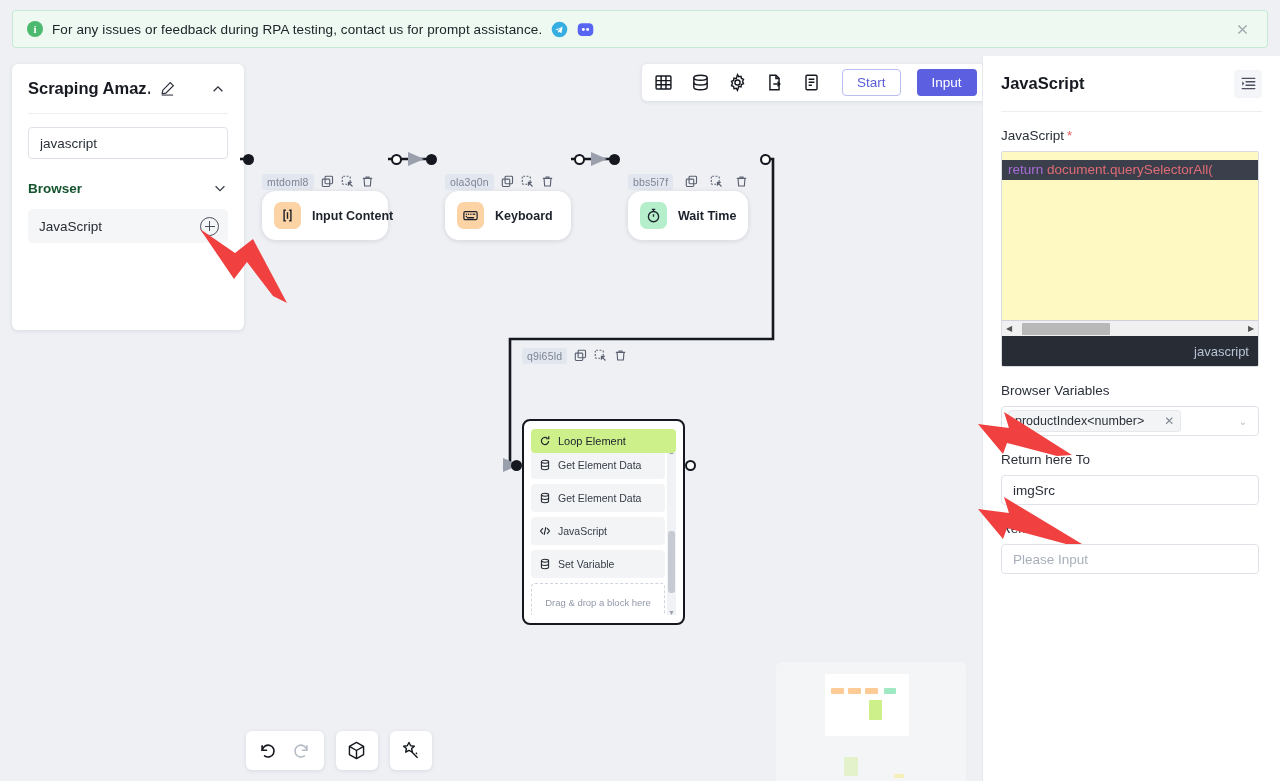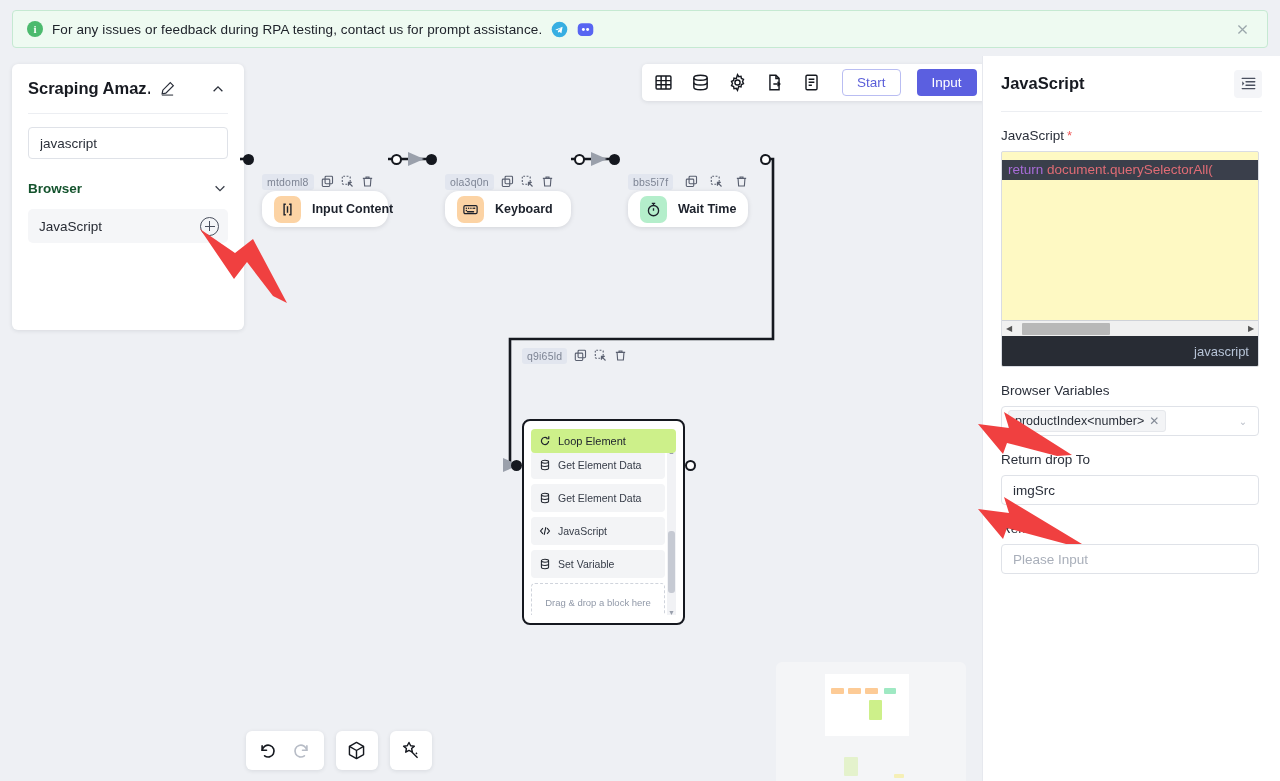--- a/index.html
+++ b/index.html
@@ -105,21 +105,21 @@
     font-family: "Liberation Sans", sans-serif; cursor: pointer;
   }
 
   
   .canvas { position: absolute; left: 0; top: 56px; width: 980px; height: 725px; overflow: hidden; }
   .edges { position: absolute; left: 0; top: 0; width: 980px; height: 725px; }
 
   .node {
     position: absolute; background: #fff; border-radius: 14px;
     box-shadow: 0 1px 5px rgba(20,25,40,.13);
-    height: 36px; display: flex; align-items: center; padding-left: 12px; gap: 11px;
+    height: 49px; display: flex; align-items: center; padding-left: 12px; gap: 11px;
   }
   .node-tile {
     width: 27px; height: 27px; border-radius: 7px; flex: 0 0 auto;
     display: flex; align-items: center; justify-content: center; color: #1d222c;
   }
   .node-tile svg { width: 17px; height: 17px; }
   .tile-orange { background: #fcd3a4; }
   .tile-green  { background: #b4eecb; }
   .node-label { font-size: 12.5px; font-weight: bold; color: #1d222c; white-space: nowrap; }
 
@@ -253,21 +253,21 @@
     display: flex; align-items: center; justify-content: flex-end;
     padding-right: 9px; font-size: 13px;
   }
 
   .tagfield {
     width: 258px; height: 30px; border: 1px solid #dfe2e8; border-radius: 4px;
     display: flex; align-items: center; padding: 0 4px 0 6px; background: #fff;
   }
   .tag {
     background: #f3f4f6; border: 1px solid #e6e8ec; border-radius: 3px;
-    height: 22px; display: flex; align-items: center; gap: 5px;
+    height: 22px; display: flex; align-items: center; gap: 20px;
     padding: 0 6px; font-size: 12.5px; color: #2b303a; white-space: nowrap;
   }
   .tag-x { color: #828995; cursor: pointer; font-size: 12px; }
   .tf-chev { margin-left: auto; width: 22px; color: #b9bec8; text-align: center; font-size: 10px; cursor: pointer; }
 
   .textfield {
     width: 258px; height: 30px; border: 1px solid #dfe2e8; border-radius: 4px;
     font-size: 13.5px; color: #2a2f3a; padding: 0 11px; background: #fff;
     font-family: "Liberation Sans", sans-serif;
   }
@@ -637,21 +637,21 @@
 
     <div class="rp-label">Browser Variables</div>
     <div class="tagfield">
       <div class="tag">
         <span>productIndex&lt;number&gt;</span>
         <span class="tag-x">✕</span>
       </div>
       <div class="tf-chev">⌄</div>
     </div>
 
-    <div class="rp-label">Return drop To</div>
+    <div class="rp-label">Return here To</div>
     <input class="textfield" value="imgSrc" style="">
 
     <div class="rp-label">Remark</div>
     <input class="textfield" placeholder="Please Input" style="">
   </div>
 
   <svg class="annot">
     <g fill="#f04040">
       <path d="M200 229 L235 253 L253 239 L287 303 L273 296 L247 262 L234 279 Z"></path>
     </g>

